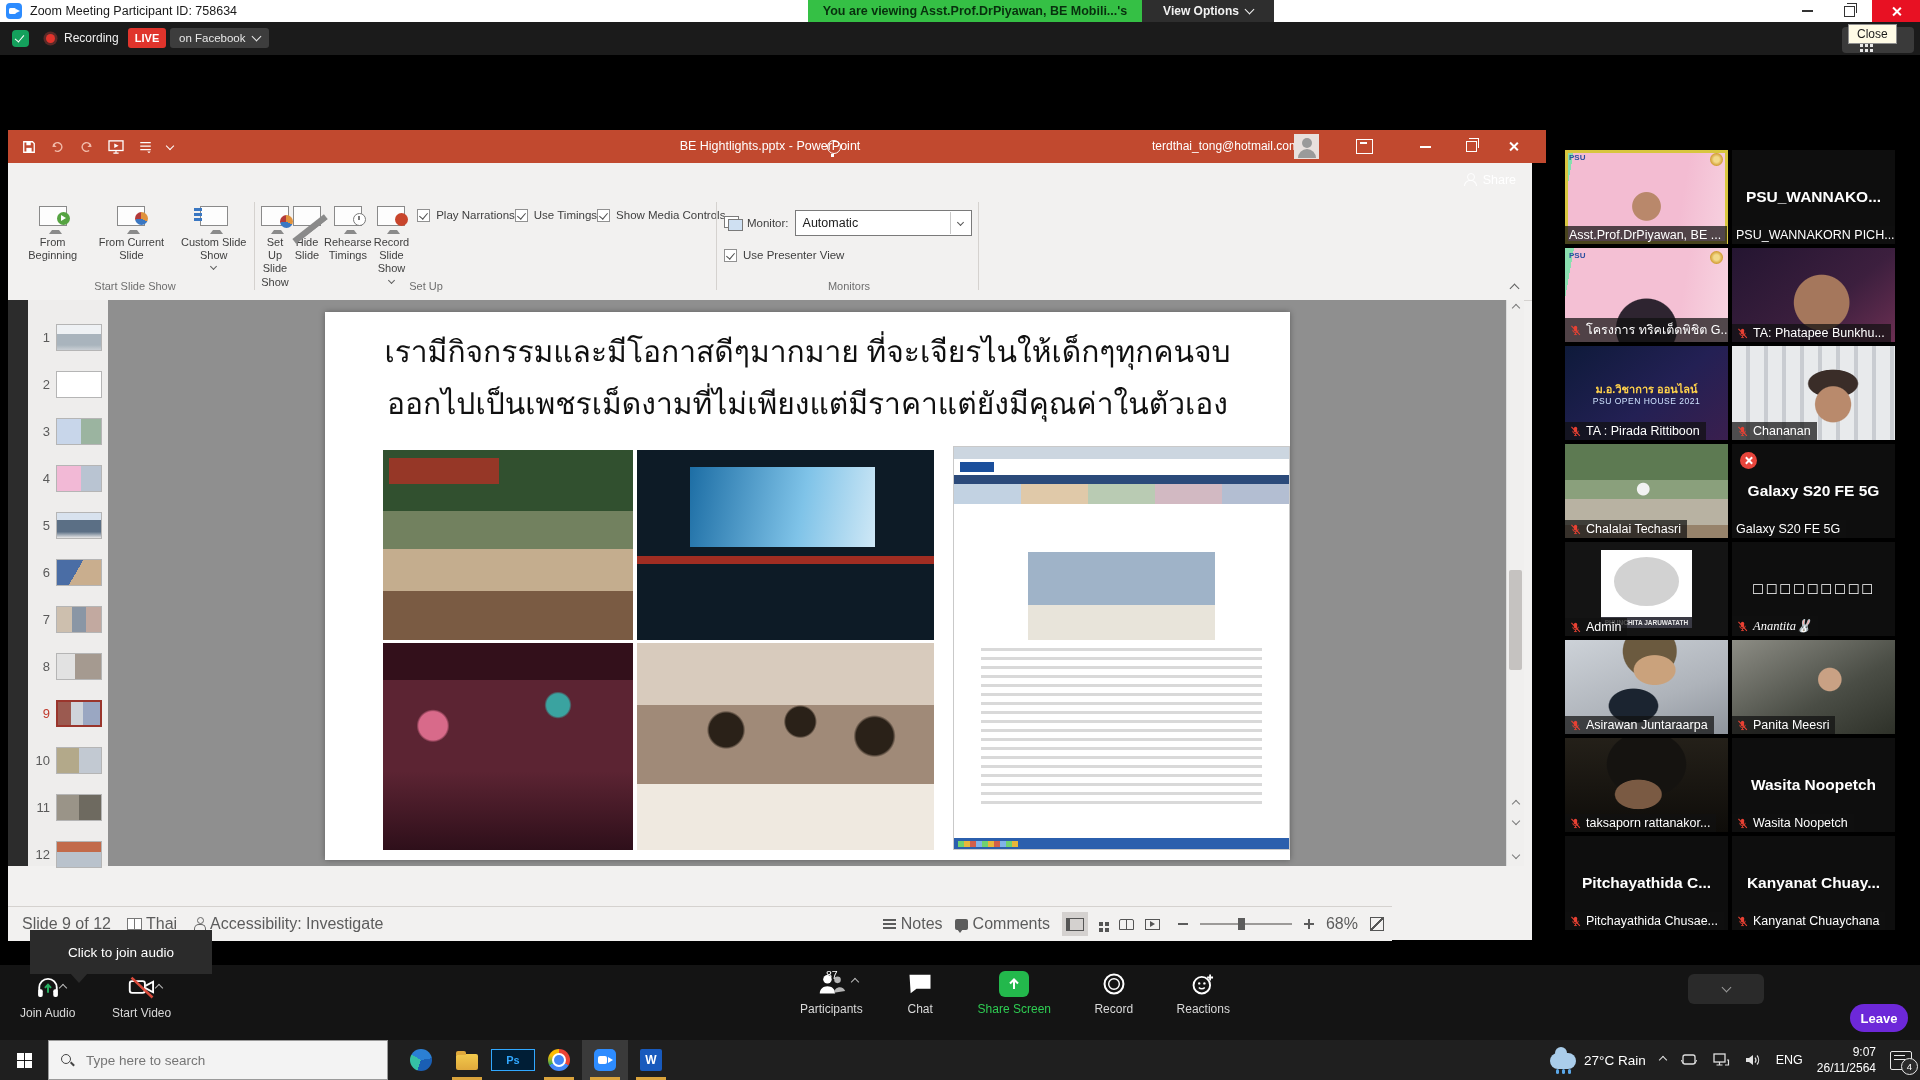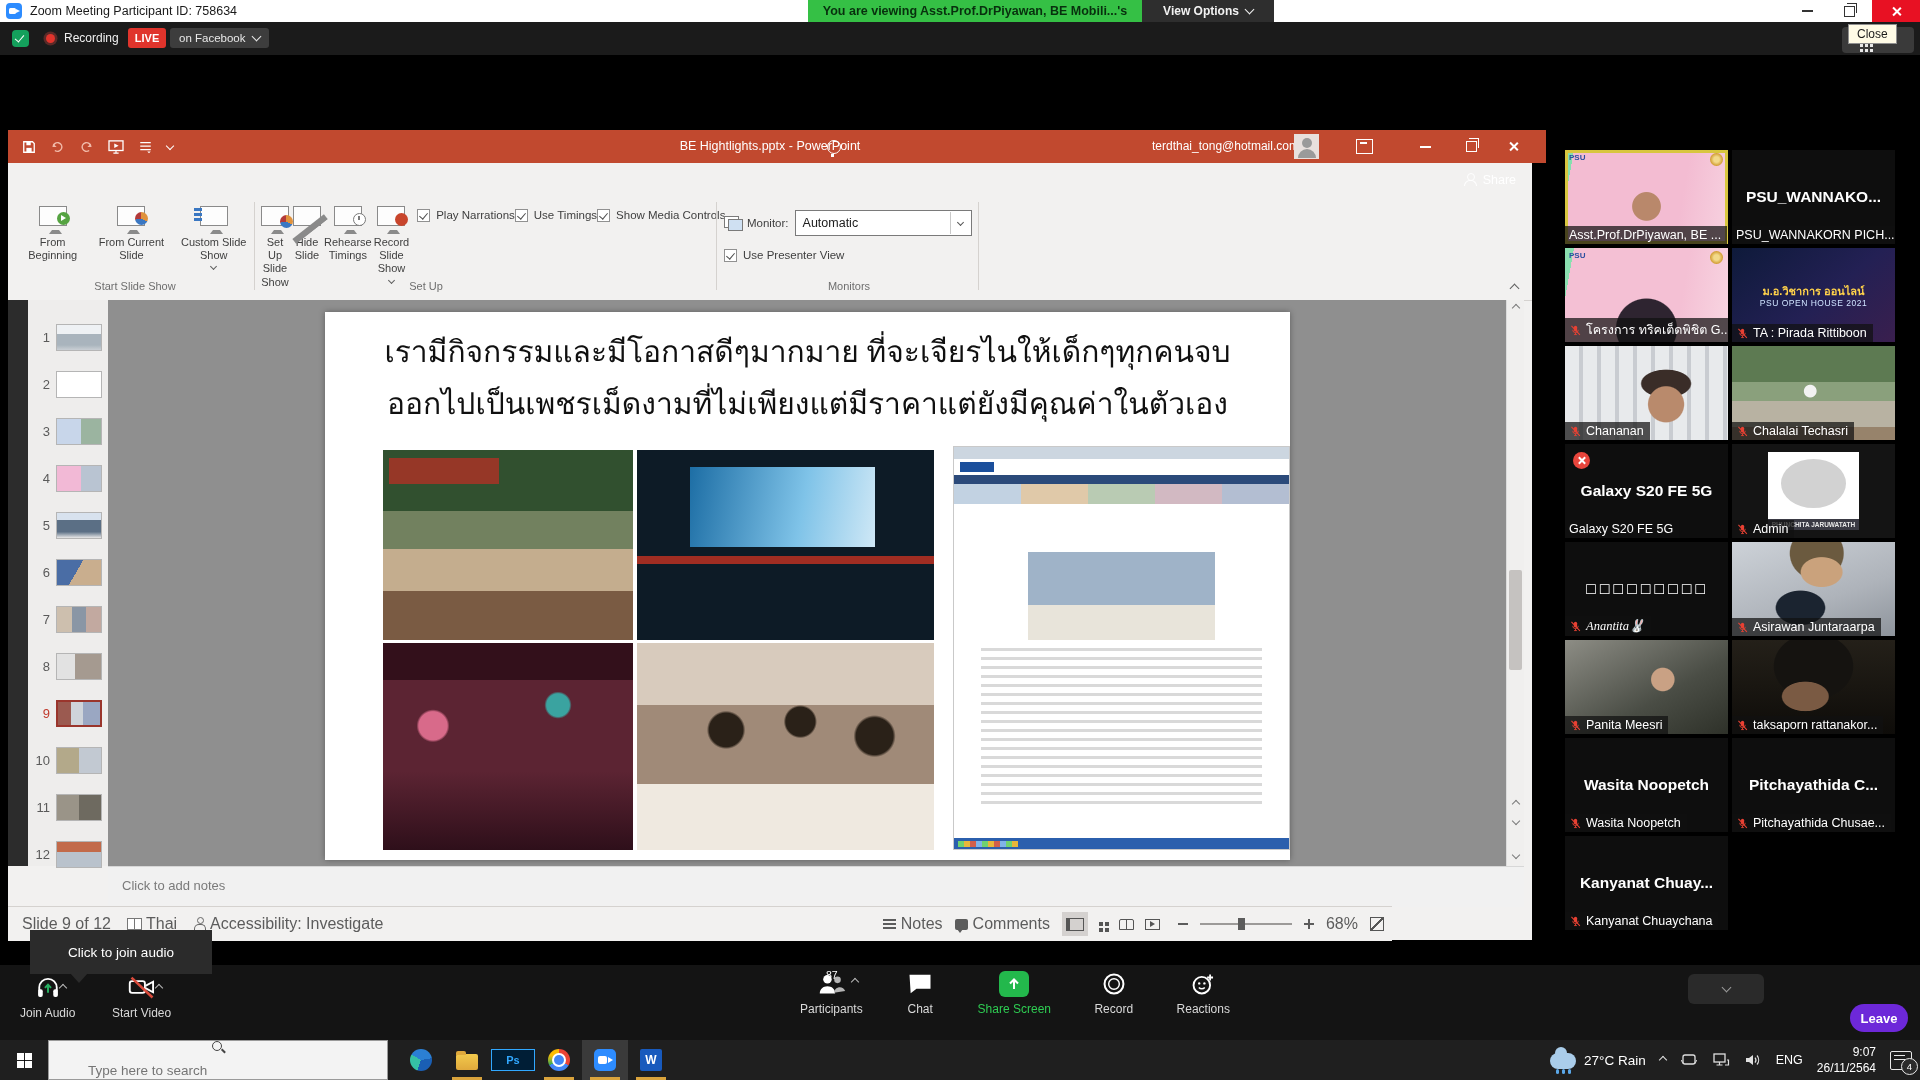--- a/index.html
+++ b/index.html
@@ -225,21 +225,21 @@
   .v-selfie{background:radial-gradient(ellipse at 42% 70%,#1b2430 0 18%,rgba(0,0,0,0) 19%),radial-gradient(ellipse at 55% 32%,#caa27c 0 16%,rgba(0,0,0,0) 17%),radial-gradient(ellipse at 52% 12%,#6b5a3f 0 22%,rgba(0,0,0,0) 23%),linear-gradient(160deg,#cdd2d8,#aeb3ba 60%,#8e949c);}
   .v-hood{background:radial-gradient(circle at 60% 42%,#c9a184 0 10%,rgba(0,0,0,0) 11%),linear-gradient(150deg,#8d8d85,#4a4d45 60%,#2e3129);text-align:center;}
   .v-dark{background:radial-gradient(ellipse at 45% 60%,#7a5a43 0 18%,rgba(0,0,0,0) 19%),radial-gradient(ellipse at 50% 28%,#151310 0 34%,rgba(0,0,0,0) 35%),linear-gradient(180deg,#242019,#0e0c09);}
   .v-card{background:#141414;}
   .iname span{font-style:italic;font-family:"Liberation Serif","DejaVu Serif",serif;}
 
   
   .wtaskbar{left:0;top:1040px;width:1920px;height:40px;background:#1f1f1f;}
   .startbtn{left:0;top:0;width:48px;height:40px;justify-content:center;}
   .winlogo{width:15px;height:15px;background:linear-gradient(90deg,#fff 46%,#1f1f1f 46% 54%,#fff 54%),linear-gradient(180deg,#fff 46%,#1f1f1f 46% 54%,#fff 54%);background-blend-mode:multiply;}
-  .searchbox{left:48px;top:0;width:340px;height:40px;background:#f3f3f3;border:1px solid #9a9a9a;box-sizing:border-box;display:flex;align-items:center;gap:10px;padding:0 12px;flex-direction:column;}
+  .searchbox{left:48px;top:0;width:340px;height:40px;background:#f3f3f3;border:1px solid #9a9a9a;box-sizing:border-box;display:flex;align-items:center;gap:10px;padding:0 12px;}
   .searchbox input{border:none;outline:none;background:transparent;font-size:13.5px;color:#333;width:260px;font-family:inherit;}
   .mag{position:relative;width:13px;height:13px;}
   .mag::before{content:"";position:absolute;left:0;top:0;width:8px;height:8px;border:1.7px solid #444;border-radius:50%;}
   .mag::after{content:"";position:absolute;left:9px;top:9px;width:5px;height:1.7px;background:#444;transform:rotate(45deg);}
   .tbicons{left:398px;top:0;height:40px;display:flex;}
   .tbi{position:relative;width:46px;height:40px;display:flex;align-items:center;justify-content:center;}
   .tbi.open::after{content:"";position:absolute;left:8px;bottom:0;width:30px;height:3px;background:#d9a33c;}
   .tbi.activeapp{background:#3a3a3a;}
   .edge{width:22px;height:22px;border-radius:50%;background:conic-gradient(from 200deg,#35c1a5 0 100deg,#2b7fd4 100deg 240deg,#1a5fb4 240deg);}
   .folder{position:relative;width:22px;height:16px;background:linear-gradient(180deg,#f2c94c,#e0a93c);border-radius:2px;margin-top:4px;}
@@ -535,23 +535,20 @@
           <span class="cv cvu"></span>
         </span>
       <span class="sarrow" style="top:514px;">
           <span class="cv" style="margin-top:-3px;"></span>
         </span>
       <span class="sarrow" style="top:548px;">
           <span class="cv" style="margin-top:-3px;"></span>
         </span>
     </div>
 
-    <div class="abs notespane">
-      <span class="notestext">Click to add notes</span>
-    </div>
 
     <div class="abs pstatus">
       <div class="st-left">
         <span>Slide 9 of 12</span>
         <span class="flex" style="gap:5px;">
             <span class="bookico"></span>
             <span>Thai</span>
           </span>
         <span class="flex" style="gap:5px;">
             <span class="accico"></span>
@@ -611,20 +608,30 @@
         <span class="golddot"></span>
       <div class="tlabel">
           <svg class="mic" viewBox="0 0 16 16">
             <path d="M8 2a2 2 0 0 1 2 2v3.2a2 2 0 0 1-4 0V4a2 2 0 0 1 2-2z" fill="#e84133"></path>
             <path d="M4.6 7.2a3.4 3.4 0 0 0 6.8 0M8 10.6v2M6.3 13h3.4" stroke="#e84133" stroke-width="1.1" fill="none"></path>
             <path d="M3 2.2l10.4 11.2" stroke="#e84133" stroke-width="1.3"></path>
           </svg>
           <span>โครงการ ทริคเต็ดพิชิต G...</span>
         </div>
     </div>
+    <div class="tile v-purp">
+      <div class="tlabel">
+          <svg class="mic" viewBox="0 0 16 16">
+            <path d="M8 2a2 2 0 0 1 2 2v3.2a2 2 0 0 1-4 0V4a2 2 0 0 1 2-2z" fill="#e84133"></path>
+            <path d="M4.6 7.2a3.4 3.4 0 0 0 6.8 0M8 10.6v2M6.3 13h3.4" stroke="#e84133" stroke-width="1.1" fill="none"></path>
+            <path d="M3 2.2l10.4 11.2" stroke="#e84133" stroke-width="1.3"></path>
+          </svg>
+          <span>TA: Phatapee Bunkhu...</span>
+        </div>
+    </div>
     <div class="tile v-navy">
       <div class="oh1">ม.อ.วิชาการ ออนไลน์</div>
       <div class="oh2">PSU OPEN HOUSE 2021</div>
       <div class="tlabel">
           <svg class="mic" viewBox="0 0 16 16">
             <path d="M8 2a2 2 0 0 1 2 2v3.2a2 2 0 0 1-4 0V4a2 2 0 0 1 2-2z" fill="#e84133"></path>
             <path d="M4.6 7.2a3.4 3.4 0 0 0 6.8 0M8 10.6v2M6.3 13h3.4" stroke="#e84133" stroke-width="1.1" fill="none"></path>
             <path d="M3 2.2l10.4 11.2" stroke="#e84133" stroke-width="1.3"></path>
           </svg>
           <span>TA : Pirada Rittiboon</span>

